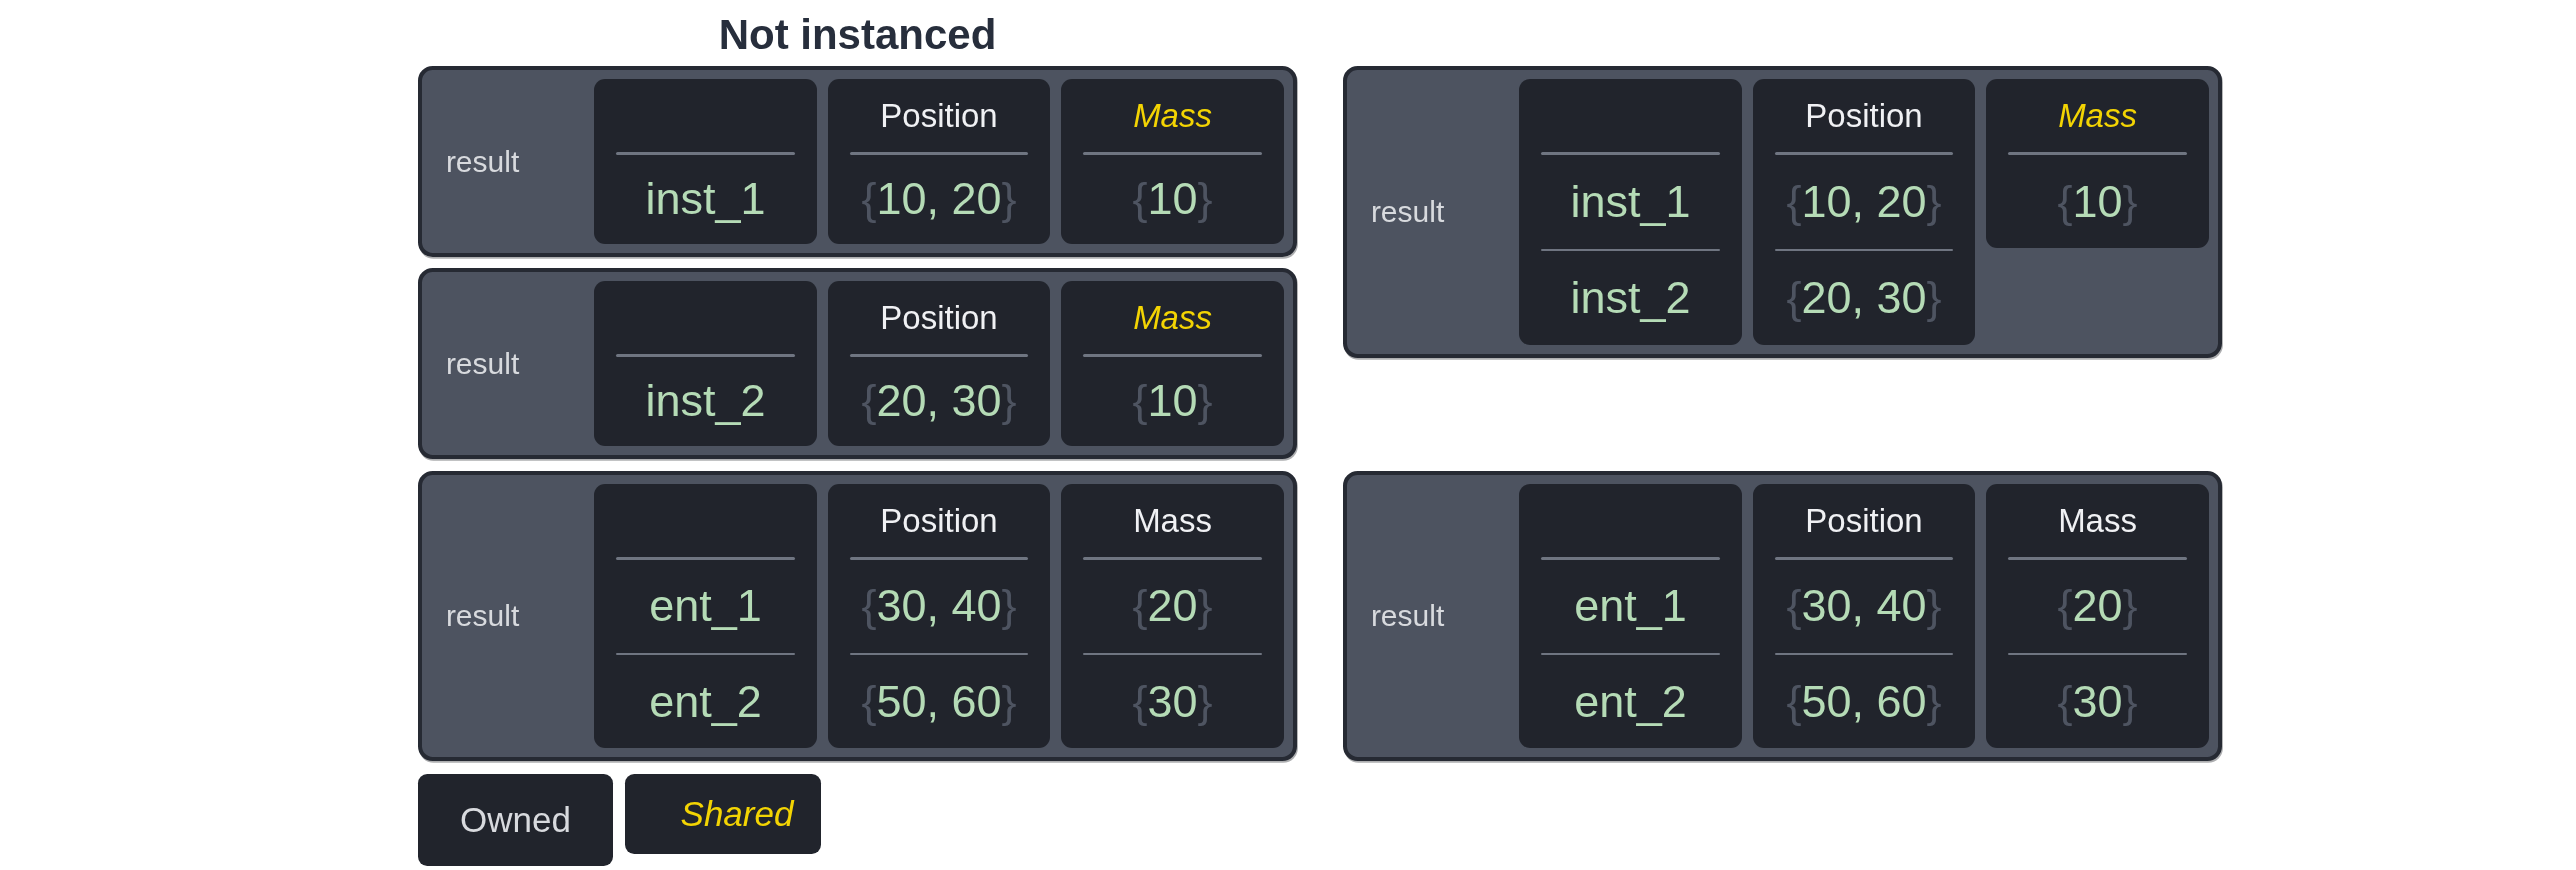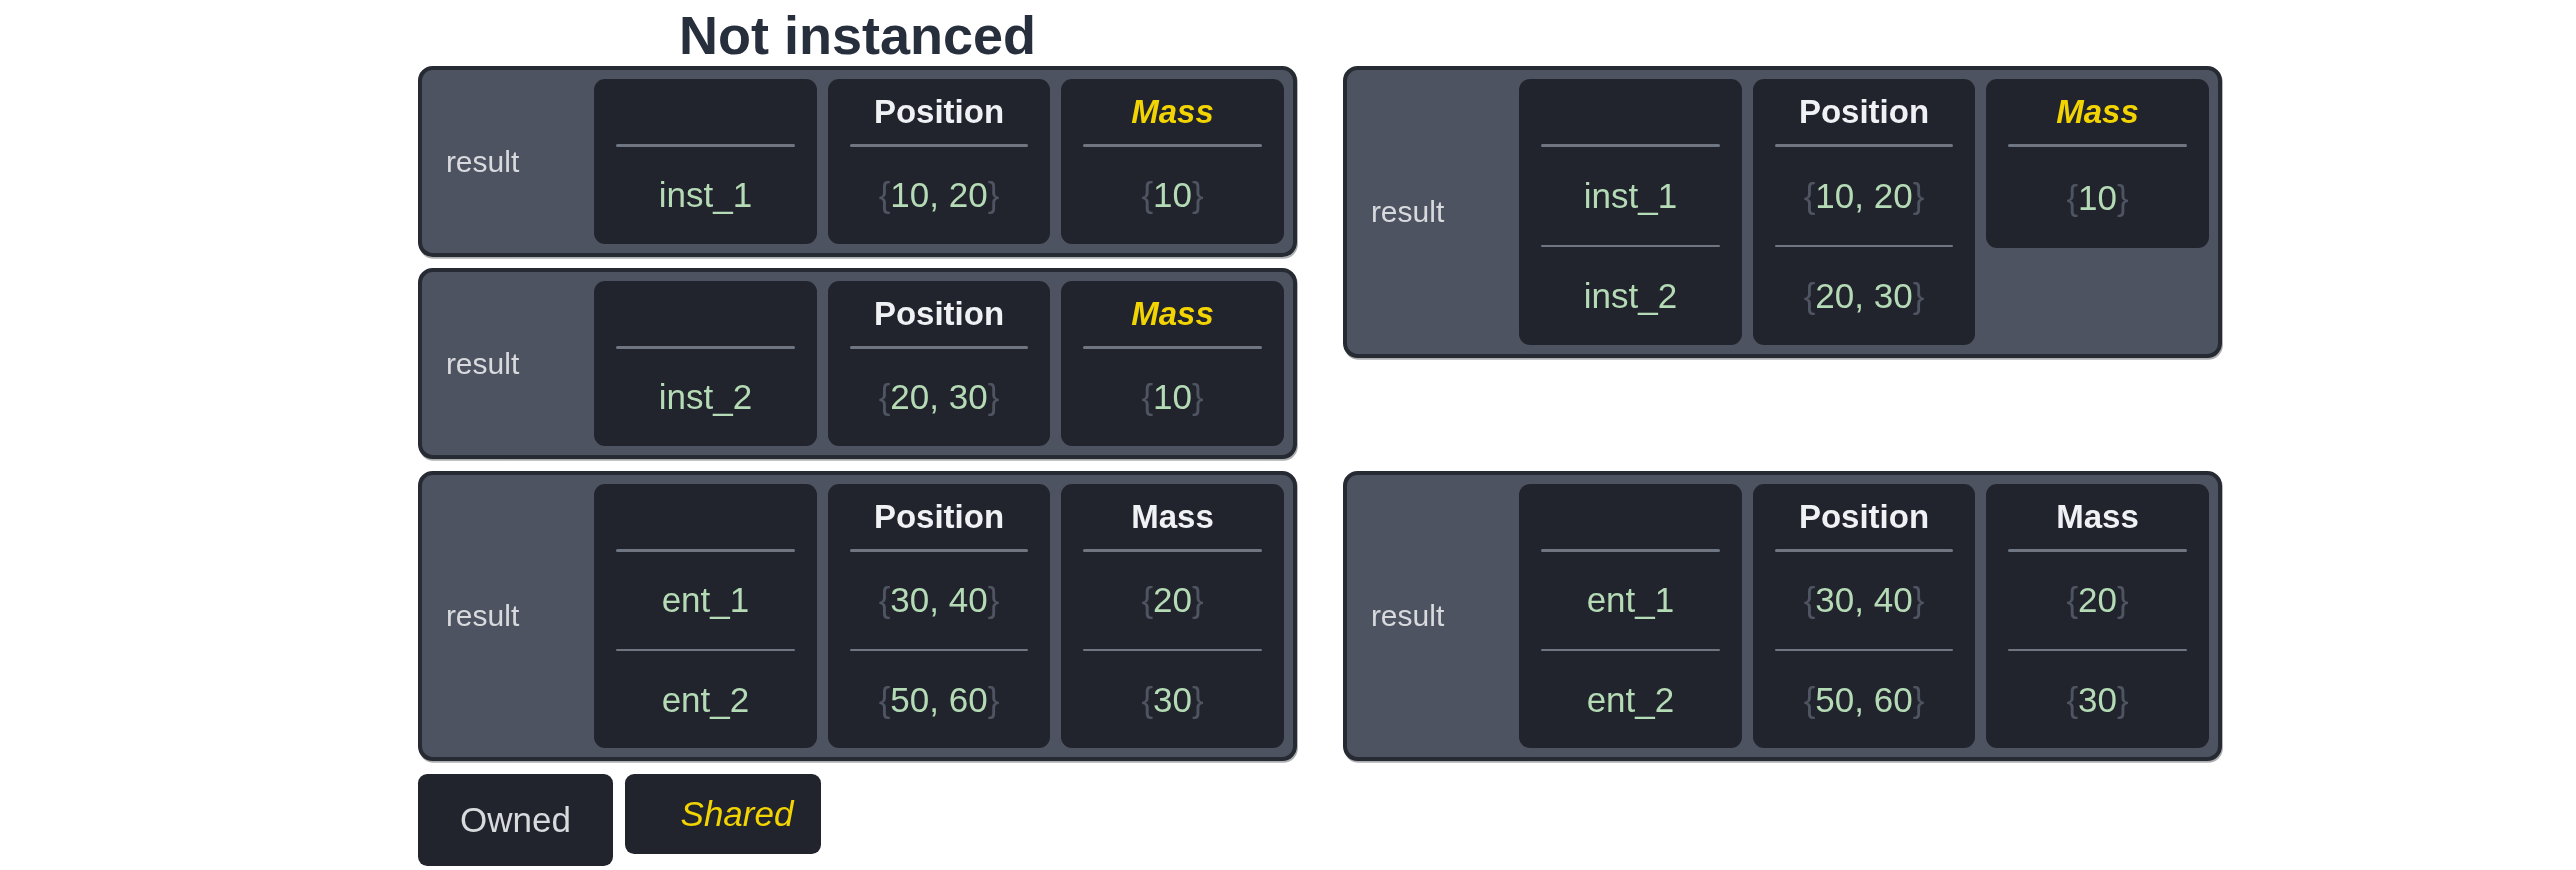--- a/index.html
+++ b/index.html
@@ -24,21 +24,21 @@
   .canvas {
     position: relative;
     width: 2576px;
     height: 870px;
     background: var(--page_bg);
     overflow: hidden;
   }
   .title {
     position: absolute;
     text-align: center;
-    font-size: 54px;
+    font-size: 42px;
     font-weight: 700;
     color: var(--title_text);
     line-height: 48px;
   }
   .pos-title-left  { left: 418px;  top: 11px; width: 879px; }
   .pos-title-right { left: 1343px; top: 11px; width: 879px; }
 
   .rbox {
     position: absolute;
     box-sizing: border-box;
@@ -79,45 +79,44 @@
     flex-direction: column;
     overflow: hidden;
   }
   .cell.short {
     align-self: flex-start;
     width: 100%;
     height: 169px;
   }
   .hdr {
     flex: none;
-    height: 65px;
+    height: 73px;
     display: flex;
     align-items: center;
     justify-content: center;
     font-size: 33px;
     color: var(--header_text);
-    font-weight: bold;
   }
   .hdr.shared {
     color: var(--shared_yellow);
     font-style: italic;
   }
   .sep {
     flex: none;
     height: 2.8px;
     margin: 0 22px;
     border-radius: 1.8px;
     background: var(--separator);
   }
   .row {
     flex: 1 1 0;
     display: flex;
     align-items: center;
     justify-content: center;
-    font-size: 35px;
+    font-size: 45px;
     color: var(--value_green);
     white-space: pre;
   }
   .row .brace { color: var(--brace_gray); }
 
   .chip {
     position: absolute;
     box-sizing: border-box;
     background: var(--cell_bg);
     border-radius: 9.2px;

